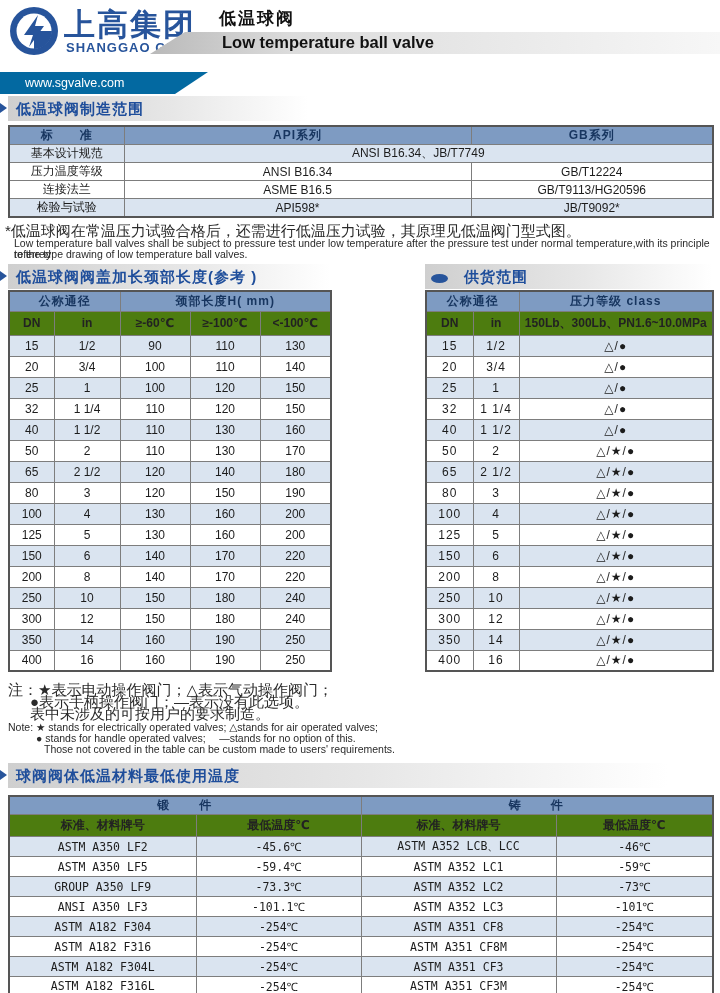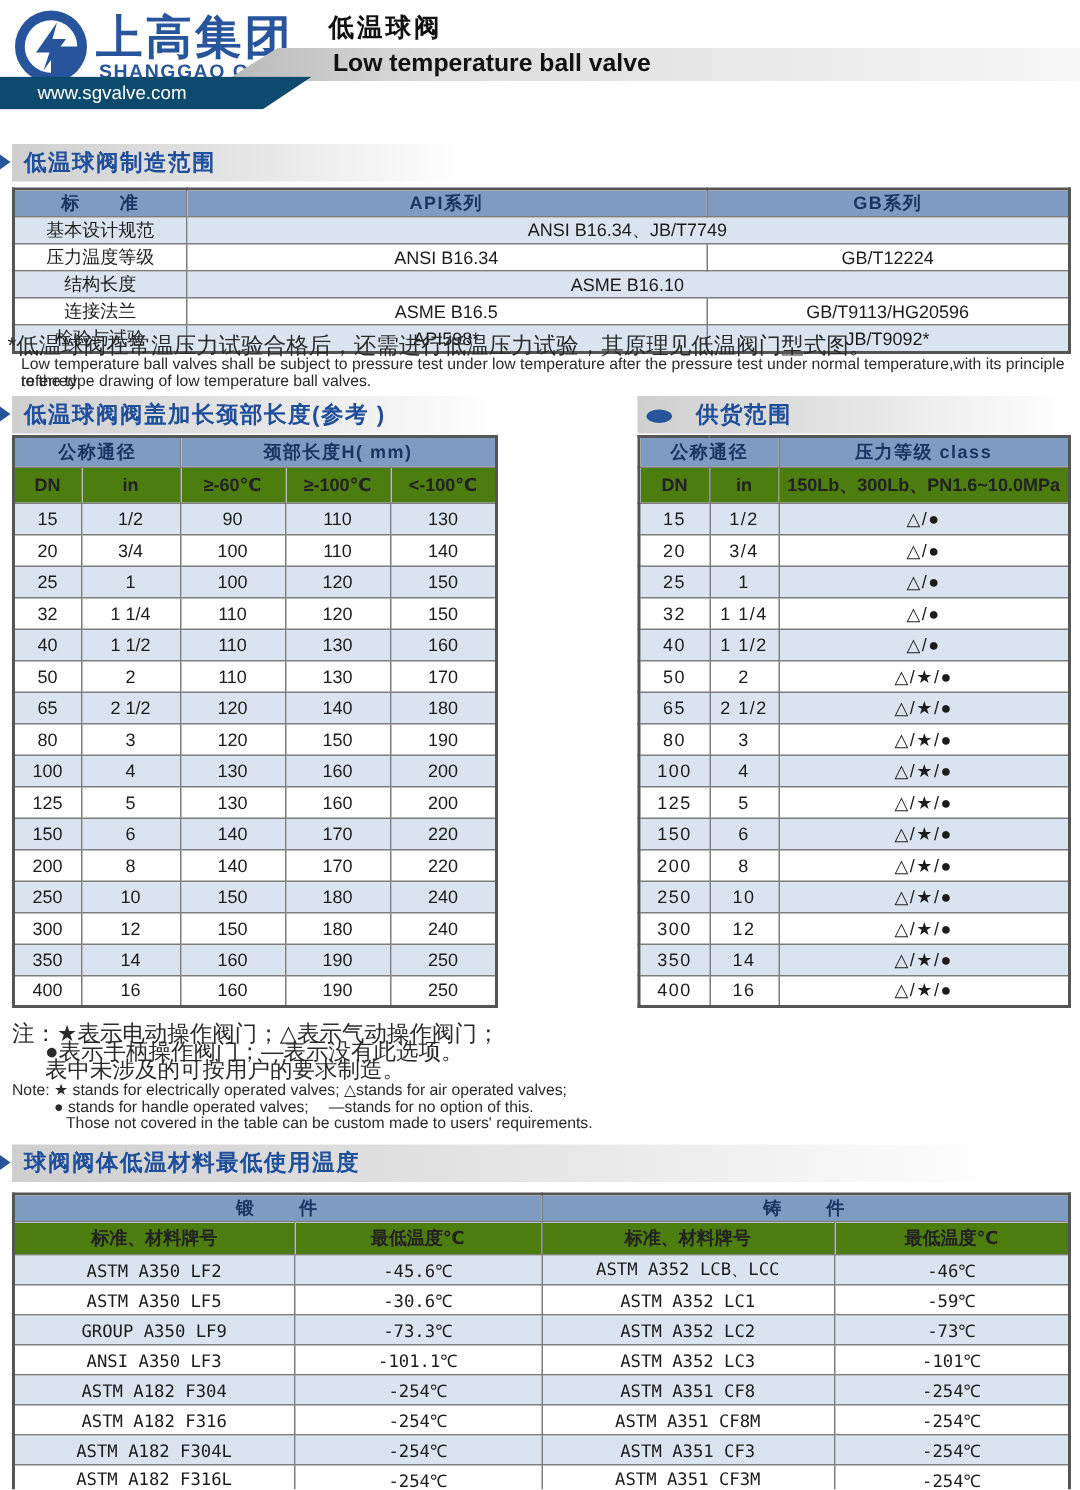--- a/index.html
+++ b/index.html
@@ -8,21 +8,21 @@
 
   
   .logo-mark{position:absolute;left:8px;top:5px;width:52px;height:52px;}
   .logo-cn{position:absolute;left:64px;top:4px;font-size:31px;font-weight:bold;color:#27549B;letter-spacing:2px;}
   .logo-en{position:absolute;left:66px;top:40px;font-size:13px;font-weight:bold;color:#27549B;letter-spacing:1px;}
   .title-cn{position:absolute;left:219px;top:7px;font-size:17px;font-weight:bold;color:#111;letter-spacing:2px;}
   .title-band{position:absolute;left:150px;top:32px;height:22px;right:0;
       background:linear-gradient(90deg,#b9b9b9 0%,#dcdcdc 25%,#ececec 70%,#f7f7f7 100%);
       clip-path:polygon(35px 0,100% 0,100% 100%,0 100%);}
   .title-band span{position:absolute;left:72px;top:1px;font-size:16.5px;font-weight:bold;color:#111;text-align:center;}
-  .url-band{position:absolute;left:0;top:51px;width:208px;height:22px;background:#0c4a6e;
+  .url-band{position:absolute;left:0;top:72px;width:208px;height:22px;background:#0369a1;
       clip-path:polygon(0 0,100% 0,calc(100% - 33px) 100%,0 100%);}
   .url-band span{position:absolute;left:25px;top:4px;font-size:12.5px;color:#fff;}
 
   
   .sec-head{position:absolute;height:25px;}
   .chev{position:absolute;left:0;top:7px;width:0;height:0;
         border-top:5px solid transparent;border-bottom:5px solid transparent;border-left:7px solid #27549B;}
   .band{position:absolute;left:8px;top:0;height:25px;line-height:25px;
         background:linear-gradient(90deg,#cfcfcf 0%,#e7e7e7 55%,#ffffff 100%);}
   .band span{padding-left:8px;font-size:15px;font-weight:bold;color:#1F4E9B;letter-spacing:1px;}
@@ -97,24 +97,20 @@
       </thead>
       <tbody id="mfg-body">
           <tr class="alt">
             <td>基本设计规范</td>
             <td colspan="2">ANSI B16.34、JB/T7749</td>
           </tr>
           <tr>
             <td>压力温度等级</td>
             <td>ANSI B16.34</td>
             <td>GB/T12224</td>
-          </tr>
-          <tr class="alt">
-            <td>结构长度</td>
-            <td colspan="2">ASME B16.10</td>
           </tr>
           <tr>
             <td>连接法兰</td>
             <td>ASME B16.5</td>
             <td>GB/T9113/HG20596</td>
           </tr>
           <tr class="alt">
             <td>检验与试验</td>
             <td>API598*</td>
             <td>JB/T9092*</td>
@@ -413,21 +409,21 @@
       </thead>
       <tbody id="mat-body">
           <tr class="alt">
             <td>ASTM A350 LF2</td>
             <td>-45.6℃</td>
             <td>ASTM A352 LCB、LCC</td>
             <td>-46℃</td>
           </tr>
           <tr>
             <td>ASTM A350 LF5</td>
-            <td>-30.6℃</td>
+            <td>-59.4℃</td>
             <td>ASTM A352 LC1</td>
             <td>-59℃</td>
           </tr>
           <tr class="alt">
             <td>GROUP A350 LF9</td>
             <td>-73.3℃</td>
             <td>ASTM A352 LC2</td>
             <td>-73℃</td>
           </tr>
           <tr>

